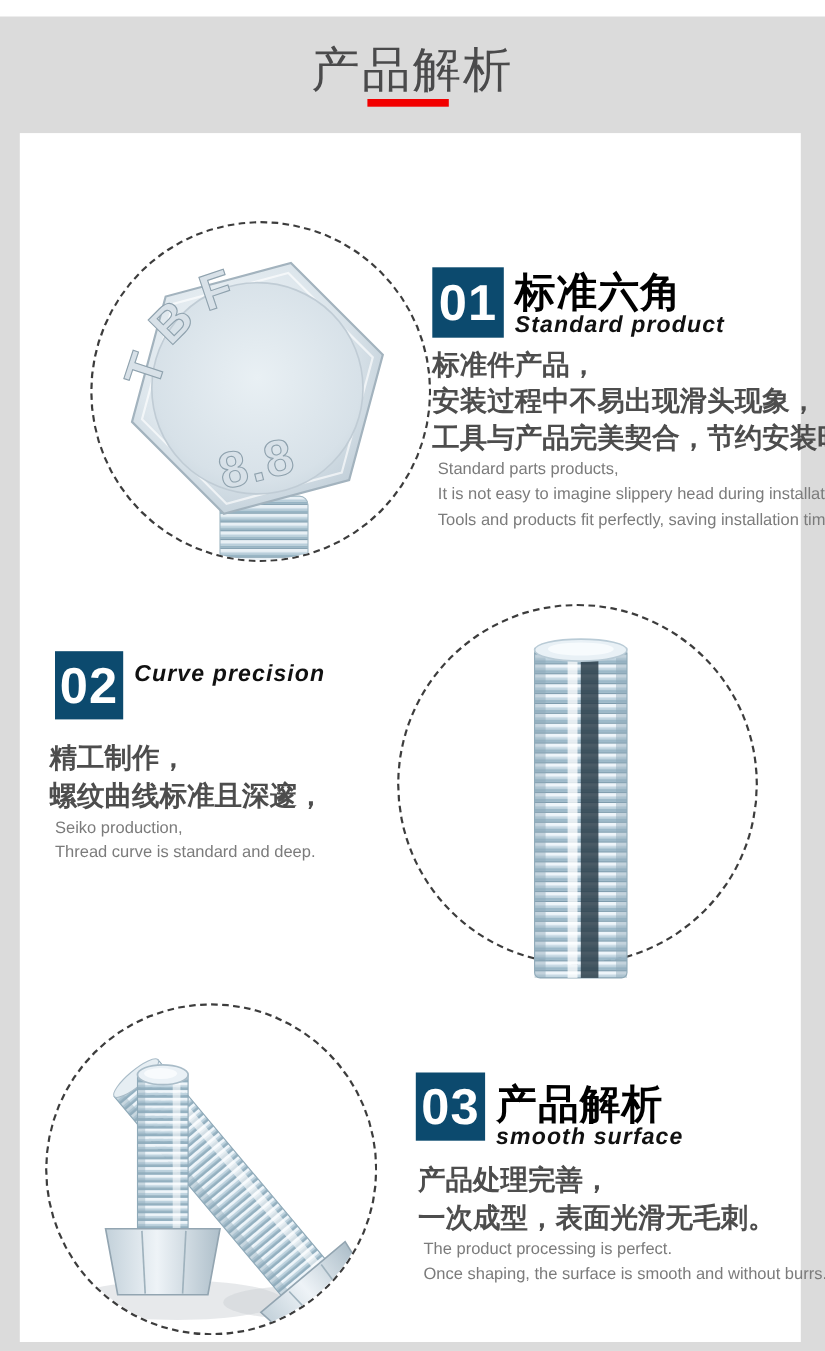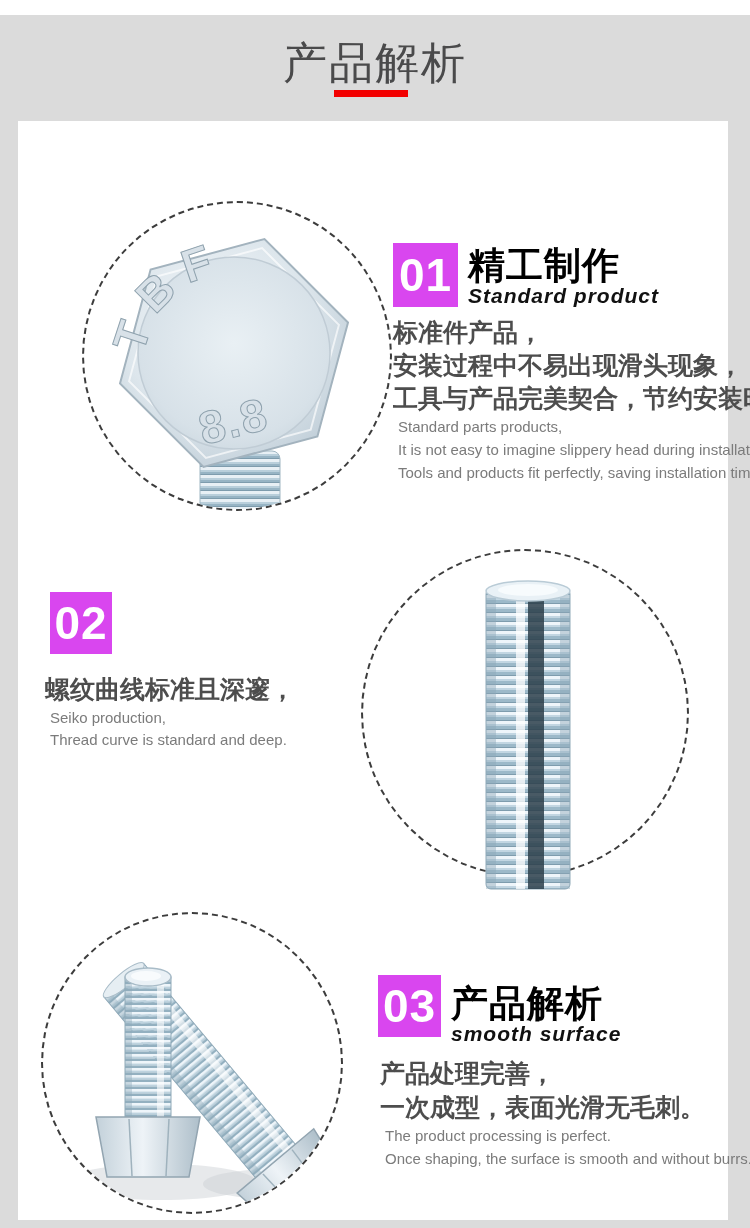--- a/index.html
+++ b/index.html
@@ -12,21 +12,21 @@
   .title-underline { position:absolute; left:334px; top:90px; width:74px; height:7px; background:#f20000; }
   .card { position:absolute; left:18px; top:121px; width:710px; height:1099px; background:#ffffff; }
 
   .photo-circle { position:absolute; border:2px dashed #3c3c3c; border-radius:50%; overflow:hidden; background:#ffffff; }
   #circle-1 { left:82px; top:201px; width:310px; height:310px; }
   #circle-2 { left:361px; top:549px; width:328px; height:328px; }
   #circle-3 { left:41px; top:912px; width:302px; height:302px; }
   #rod-overlay { position:absolute; left:472px; top:577px; width:112px; height:318px; }
 
   .sec-head { position:absolute; display:flex; align-items:flex-start; }
-  .num-badge { background:#d946ef; color:#ffffff; font-weight:800; display:flex; align-items:center; justify-content:center;
+  .num-badge { background:#0c4a6e; color:#ffffff; font-weight:800; display:flex; align-items:center; justify-content:center;
     font-size:46px; line-height:1; letter-spacing:1px; }
   #head-1 .num-badge { width:65px; height:64px; }
   #head-2 .num-badge { width:62px; height:62px; }
   #head-3 .num-badge { width:63px; height:62px; }
   #head-1 { left:393px; top:243px; }
   #head-2 { left:50px;  top:592px; }
   #head-3 { left:378px; top:975px; }
   .sec-titles { margin-left:10px; }
   #head-1 .sec-titles { margin-top:4px; }
   #head-2 .sec-titles { margin-top:9px; }
@@ -90,43 +90,45 @@
       <text font-size="46" font-weight="bold" font-family="Liberation Sans, sans-serif" fill="#d8e1e8" stroke="#8ea1ad" stroke-width="1" letter-spacing="12">
         <textPath href="#arcT" startOffset="22">TBF</textPath>
       </text>
       <text x="150" y="234" text-anchor="middle" transform="rotate(-14 150 220)" font-size="46" font-weight="bold" font-family="Liberation Sans, sans-serif" fill="#d8e1e8" stroke="#8ea1ad" stroke-width="1" letter-spacing="2">8.8</text>
     </svg>
   </div>
 
   <div class="sec-head" id="head-1">
     <div class="num-badge">01</div>
     <div class="sec-titles">
-      <div class="t-cn">精工制作</div>
+      <div class="t-cn">标准六角</div>
       <div class="t-en">Standard product</div>
     </div>
   </div>
 
   <div class="sec-body" id="body-1">
     <div class="ln-cn">标准件产品，</div>
     <div class="ln-cn">安装过程中不易出现滑头现象，</div>
     <div class="ln-cn">工具与产品完美契合，节约安装时间。</div>
     <div class="en-block">
       <div class="ln-en">Standard parts products,</div>
       <div class="ln-en">It is not easy to imagine slippery head during installation.</div>
       <div class="ln-en">Tools and products fit perfectly, saving installation time.</div>
     </div>
   </div>
 
   <div class="sec-head" id="head-2">
     <div class="num-badge">02</div>
     <div class="sec-titles">
+      <div class="t-en">Curve precision</div>
     </div>
   </div>
 
   <div class="sec-body" id="body-2">
+    <div class="ln-cn">精工制作，</div>
     <div class="ln-cn">螺纹曲线标准且深邃，</div>
     <div class="en-block">
       <div class="ln-en">Seiko production,</div>
       <div class="ln-en">Thread curve is standard and deep.</div>
     </div>
   </div>
 
   <div class="photo-circle" id="circle-2"></div>
   <div id="rod-overlay">
     <svg width="112" height="318" viewBox="0 0 112 318">

